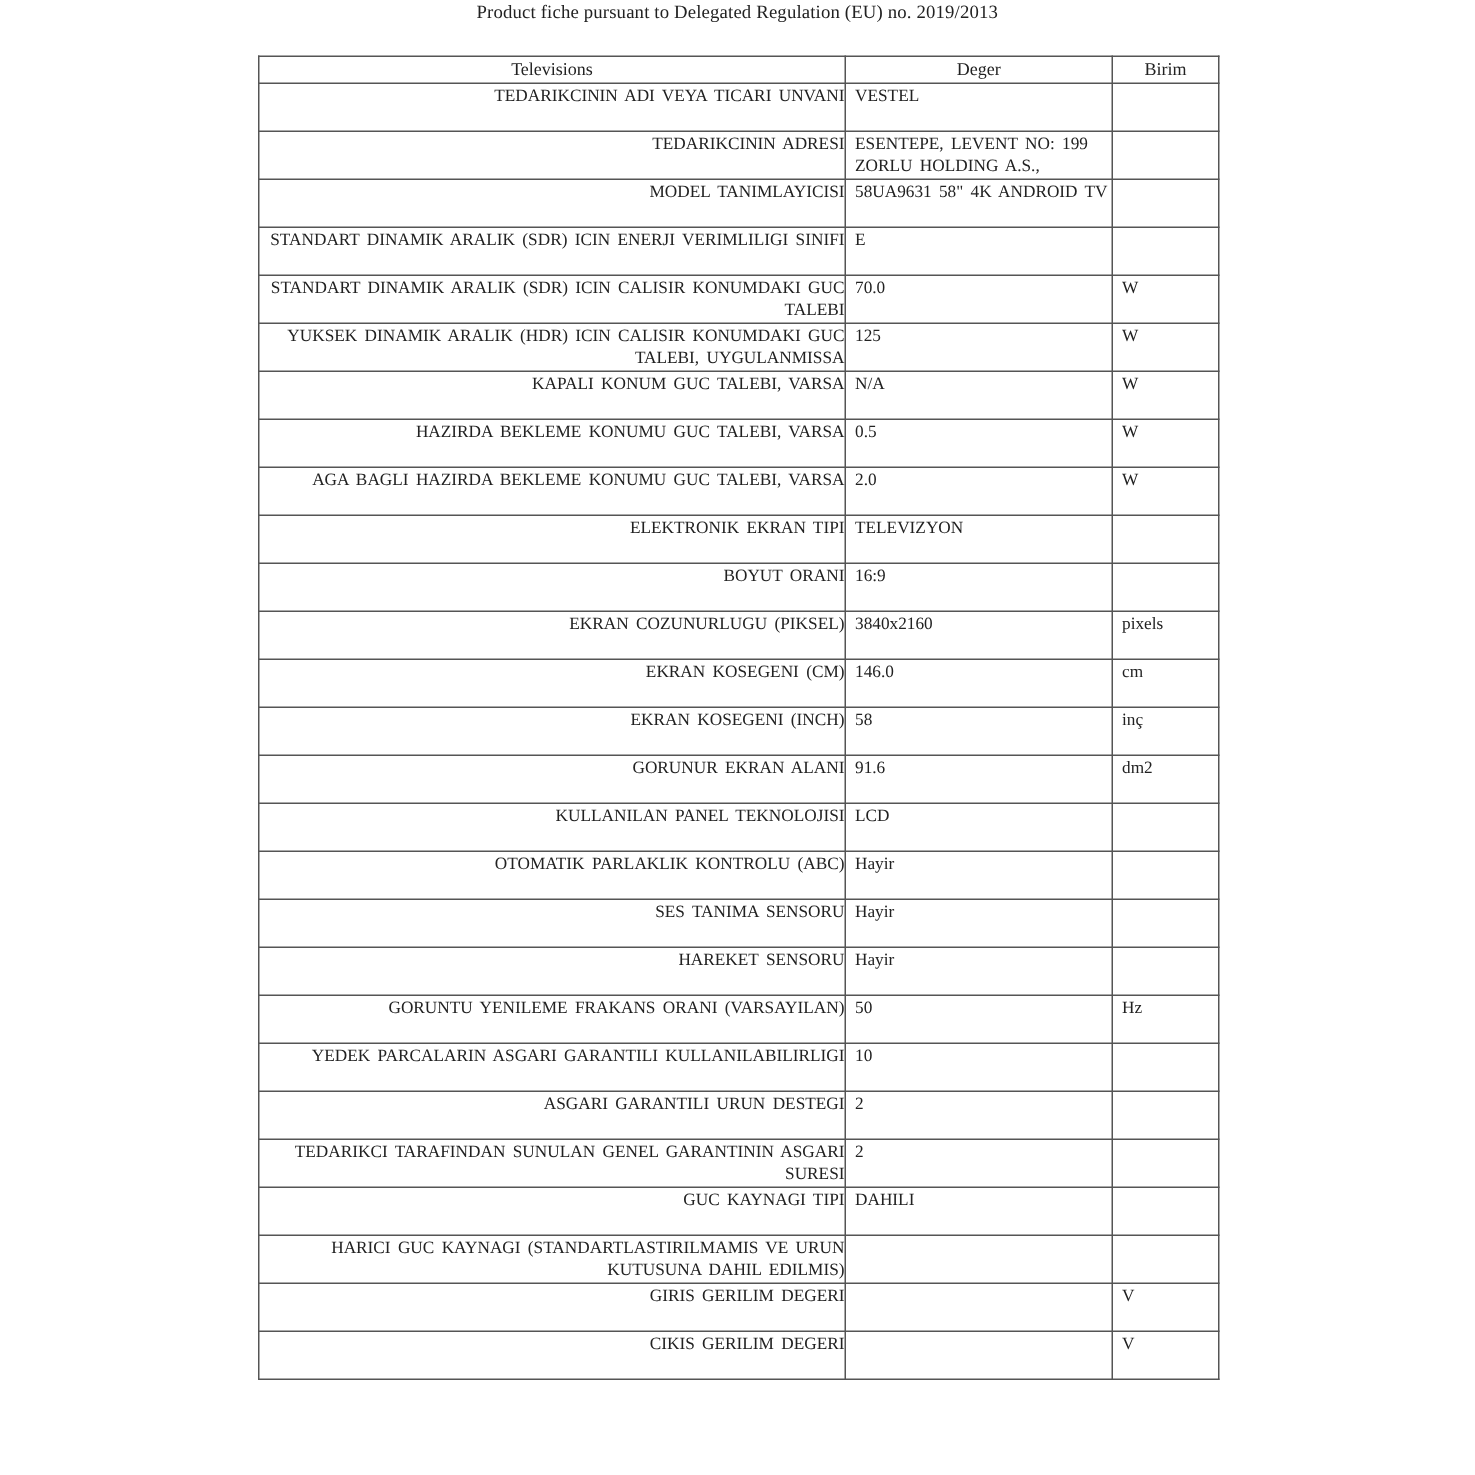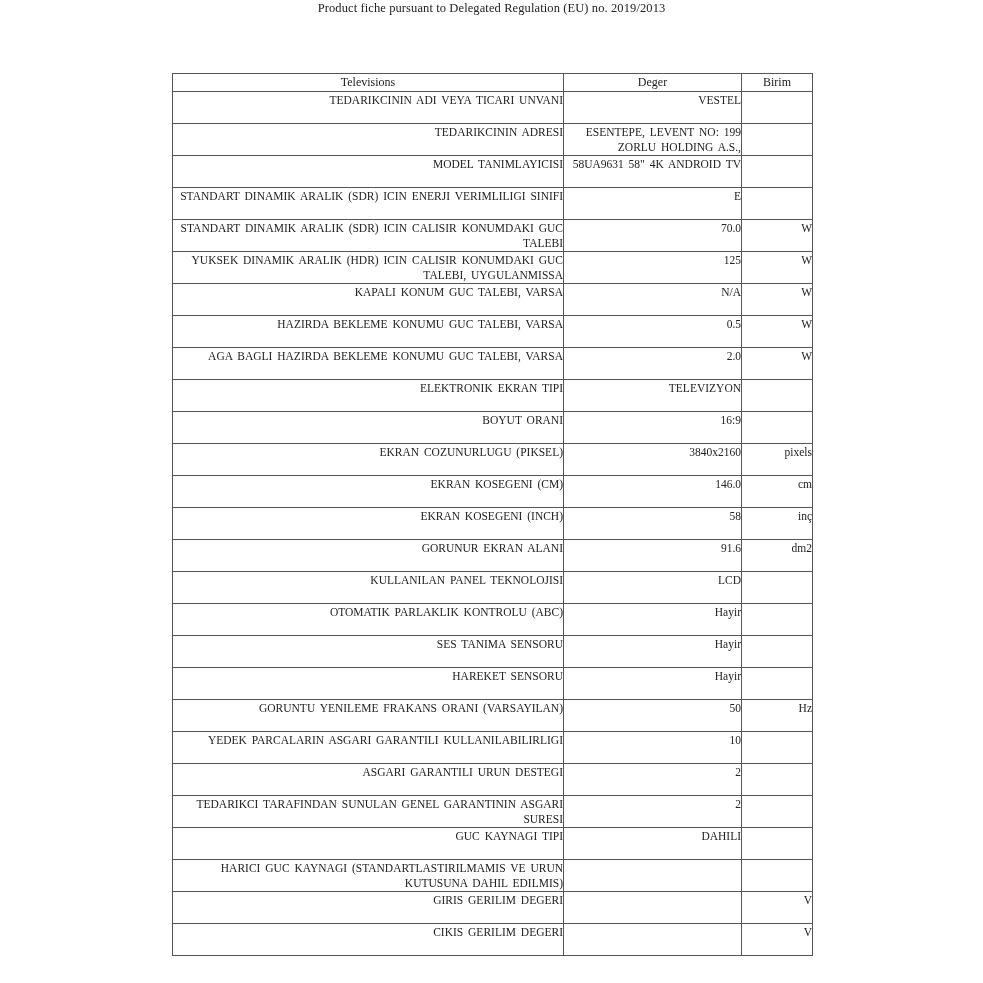--- a/index.html
+++ b/index.html
@@ -1,28 +1,28 @@
 <!DOCTYPE html>
 <html><head>
 <meta charset="utf-8">
 <style>
   html, body { margin: 0; padding: 0; background: #ffffff; }
   body { width: 983px; height: 983px; position: relative; overflow: hidden;
          font-family: "Liberation Serif", "DejaVu Serif", serif; color: #222; }
   .title { position: absolute; top: 0; left: 0; width: 983px; text-align: center;
            font-size: 12.5px; line-height: 16px; letter-spacing: 0.1px; }
   table.fiche { position: absolute; left: 172px; top: 37px; width: 640px;
-                border-collapse: collapse; table-layout: fixed; font-size: 11.5px; margin-top: 36px; }
+                border-collapse: collapse; table-layout: fixed; font-size: 11.5px; }
   table.fiche th, table.fiche td { border: 1.3px solid #555; padding: 0; vertical-align: top; }
   table.fiche th { height: 17px; font-weight: normal; text-align: center; line-height: 17px; font-size: 12px; }
   col.c1 { width: 391px; } col.c2 { width: 178px; } col.c3 { width: 71px; }
   table.fiche td { height: 31px; line-height: 15px; }
   td.lbl { padding-left: 0; }
   td.lbl span { display: block; text-indent: 6px; padding-top: 1px; word-spacing: 2px; text-align: right; }
-  td.val span, td.unit span { display: block; padding-left: 6px; padding-top: 1px; word-spacing: 2px; text-align: right; }
+  td.val span, td.unit span { display: block; padding-left: 6px; padding-top: 1px; word-spacing: 2px; }
 </style>
 </head>
 <body>
 
 <div class="title">Product fiche pursuant to Delegated Regulation (EU) no. 2019/2013</div>
 
 <table class="fiche">
   <colgroup>
       <col class="c1">
       <col class="c2">

